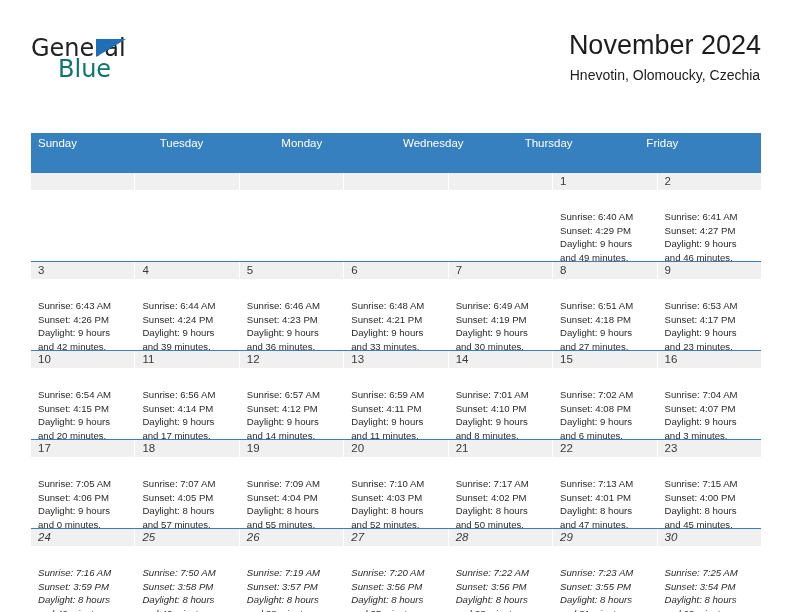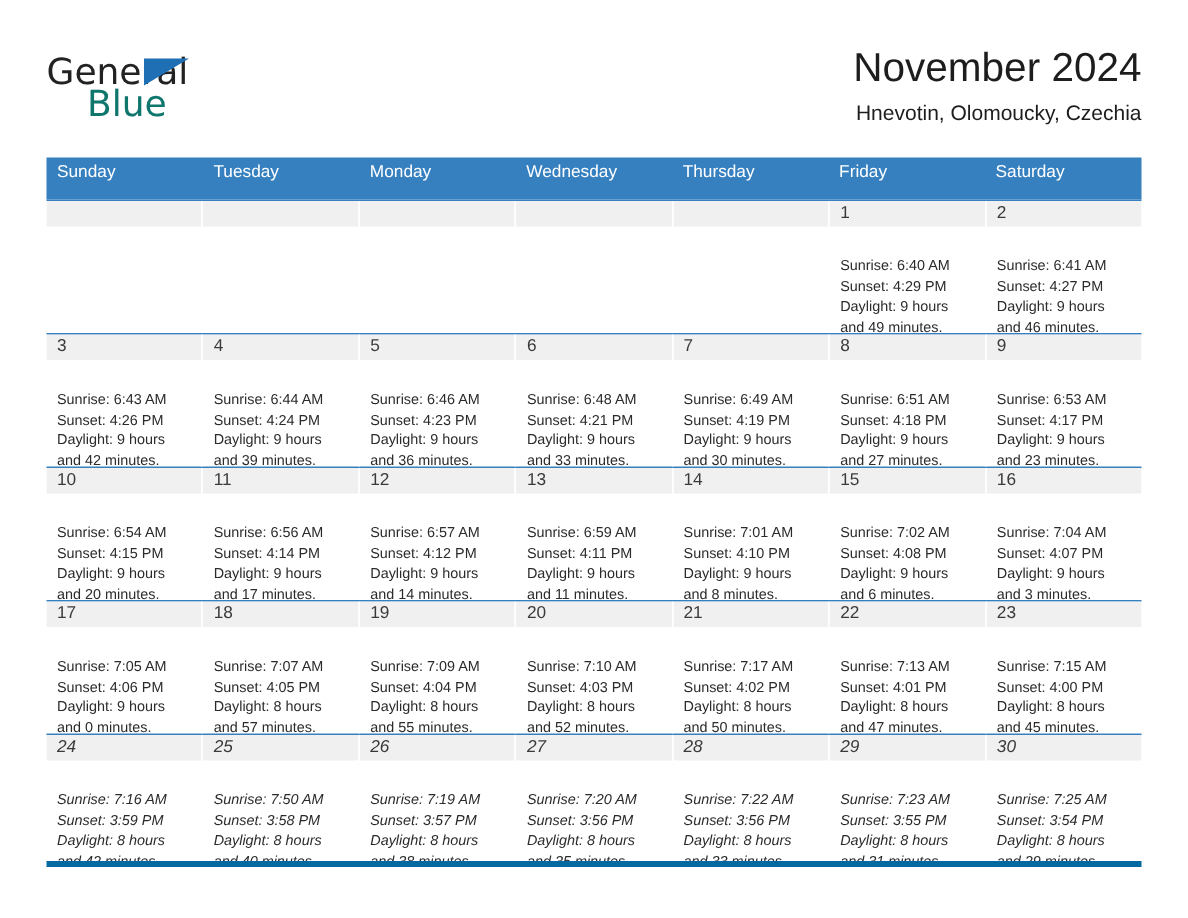--- a/index.html
+++ b/index.html
@@ -61,21 +61,21 @@
     top: 21px;
     font-size: 24px;
     color: #0f766e;
     font-family: "DejaVu Sans", sans-serif;
     font-weight: 400;
   }
   .title-block {
     position: absolute;
     right: 0;
     top: 0;
-    text-align: right;
+    text-align: center;
   }
   .cal-title {
     font-size: 27px;
     font-weight: 400;
     color: #1d1d1d;
     line-height: 34px;
     white-space: nowrap;
   }
   .cal-subtitle {
     font-size: 14px;
@@ -89,21 +89,22 @@
   
   .calendar {
     position: absolute;
     left: 31px;
     top: 105px;
     width: 730px;
   }
   .weekdays {
     display: flex;
     background: #3680c0;
-    height: 28px;
+    height: 39px;
+    margin-top: 28px;
   }
   .weekday {
     flex: 1 1 0;
     color: #ffffff;
     font-size: 11.5px;
     line-height: 21px;
     padding-left: 7px;
     box-sizing: border-box;
     overflow: hidden;
     white-space: nowrap;
@@ -165,21 +166,20 @@
   </div>
 
   <div class="calendar">
     <div class="weekdays">
         <div class="weekday">Sunday</div>
         <div class="weekday">Tuesday</div>
         <div class="weekday">Monday</div>
         <div class="weekday">Wednesday</div>
         <div class="weekday">Thursday</div>
         <div class="weekday">Friday</div>
-        <div class="weekday">Saturday</div>
       </div>
     <div class="weeks">
         <div class="week">
           <div class="day empty">
             <div class="daynum"></div>
             <div class="info"></div>
           </div>
           <div class="day empty">
             <div class="daynum"></div>
             <div class="info"></div>

